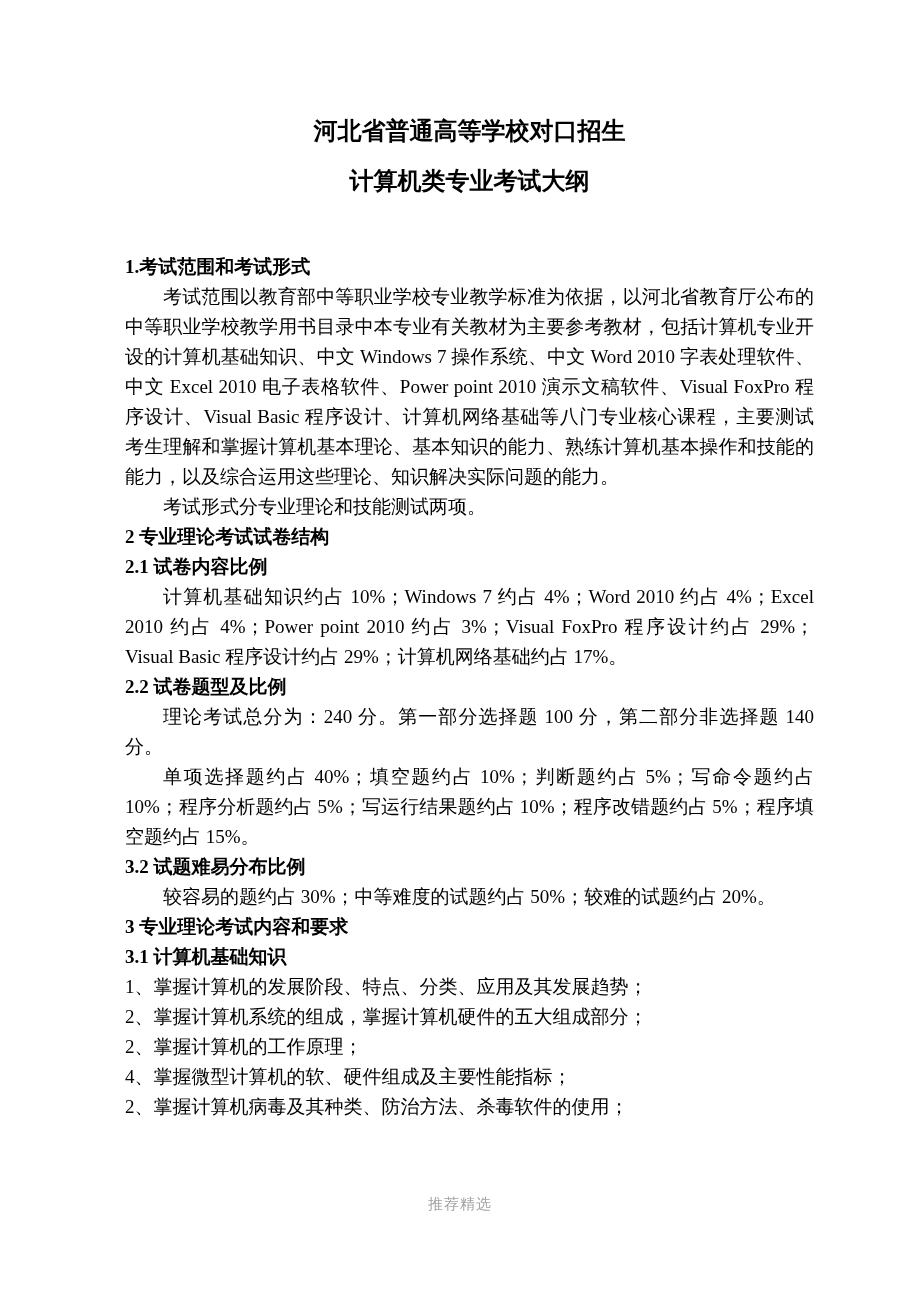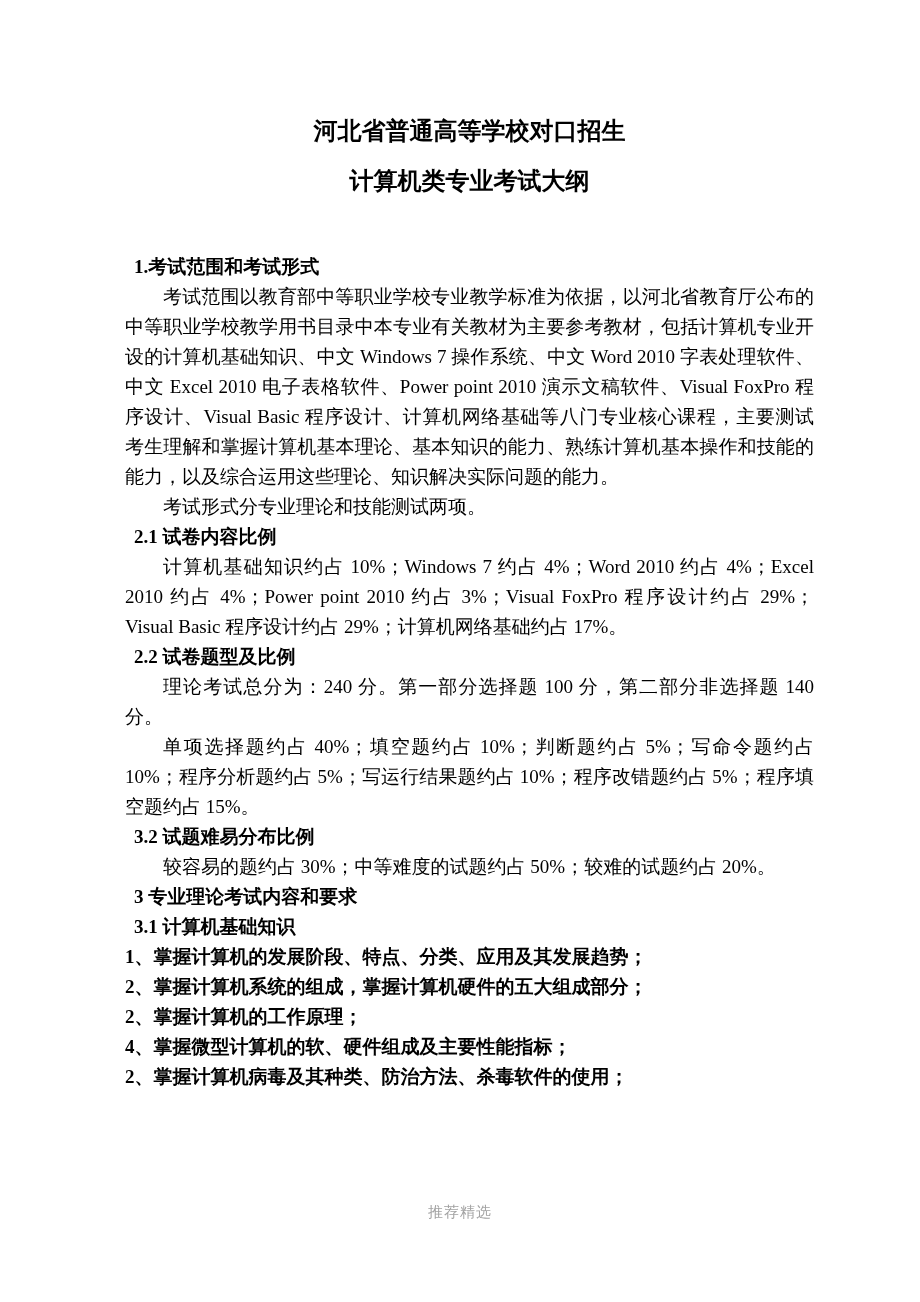--- a/index.html
+++ b/index.html
@@ -29,51 +29,50 @@
   .title.title2 {
     margin-bottom: 56px;
   }
   .block {
     font-size: 19px;
     line-height: 30px;
     margin: 0;
   }
   .heading {
     font-weight: bold;
-    margin-left: 9px;
   }
   .para {
     text-indent: 2em;
     text-align: justify;
   }
   .item {
     text-align: justify;
-    font-weight: bold;
   }
   .footer {
     position: absolute;
-    bottom: 80px;
+    bottom: 88px;
     left: 0;
     width: 100%;
     text-align: center;
     font-size: 15px;
     color: #a3a3a3;
     letter-spacing: 1px;
   }
 </style>
 </head>
 <body>
 
 <div class="page">
   <h1 class="title">河北省普通高等学校对口招生</h1>
   <h1 class="title title2">计算机类专业考试大纲</h1>
   <div id="content">
       <div class="block heading">1.考试范围和考试形式</div>
       <div class="block para">考试范围以教育部中等职业学校专业教学标准为依据，以河北省教育厅公布的中等职业学校教学用书目录中本专业有关教材为主要参考教材，包括计算机专业开设的计算机基础知识、中文 Windows 7 操作系统、中文 Word 2010 字表处理软件、中文 Excel 2010 电子表格软件、Power point 2010 演示文稿软件、Visual FoxPro 程序设计、Visual Basic 程序设计、计算机网络基础等八门专业核心课程，主要测试考生理解和掌握计算机基本理论、基本知识的能力、熟练计算机基本操作和技能的能力，以及综合运用这些理论、知识解决实际问题的能力。</div>
       <div class="block para">考试形式分专业理论和技能测试两项。</div>
+      <div class="block heading">2 专业理论考试试卷结构</div>
       <div class="block heading">2.1 试卷内容比例</div>
       <div class="block para">计算机基础知识约占 10%；Windows 7 约占 4%；Word 2010 约占 4%；Excel 2010 约占 4%；Power point 2010 约占 3%；Visual FoxPro 程序设计约占 29%；Visual Basic 程序设计约占 29%；计算机网络基础约占 17%。</div>
       <div class="block heading">2.2 试卷题型及比例</div>
       <div class="block para">理论考试总分为：240 分。第一部分选择题 100 分，第二部分非选择题 140 分。</div>
       <div class="block para">单项选择题约占 40%；填空题约占 10%；判断题约占 5%；写命令题约占 10%；程序分析题约占 5%；写运行结果题约占 10%；程序改错题约占 5%；程序填空题约占 15%。</div>
       <div class="block heading">3.2 试题难易分布比例</div>
       <div class="block para">较容易的题约占 30%；中等难度的试题约占 50%；较难的试题约占 20%。</div>
       <div class="block heading">3 专业理论考试内容和要求</div>
       <div class="block heading">3.1 计算机基础知识</div>
       <div class="block item">1、掌握计算机的发展阶段、特点、分类、应用及其发展趋势；</div>

